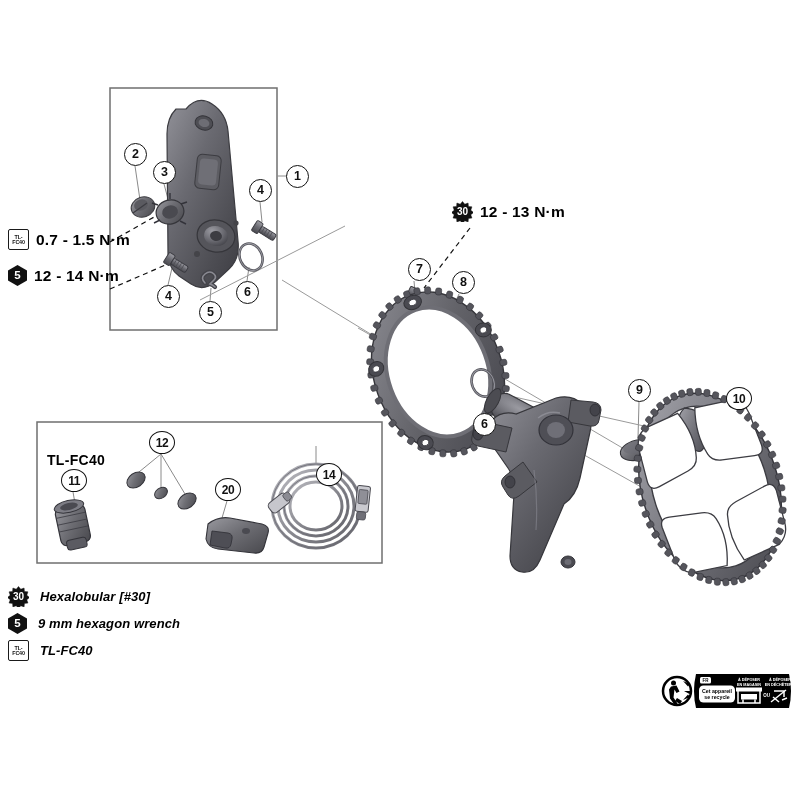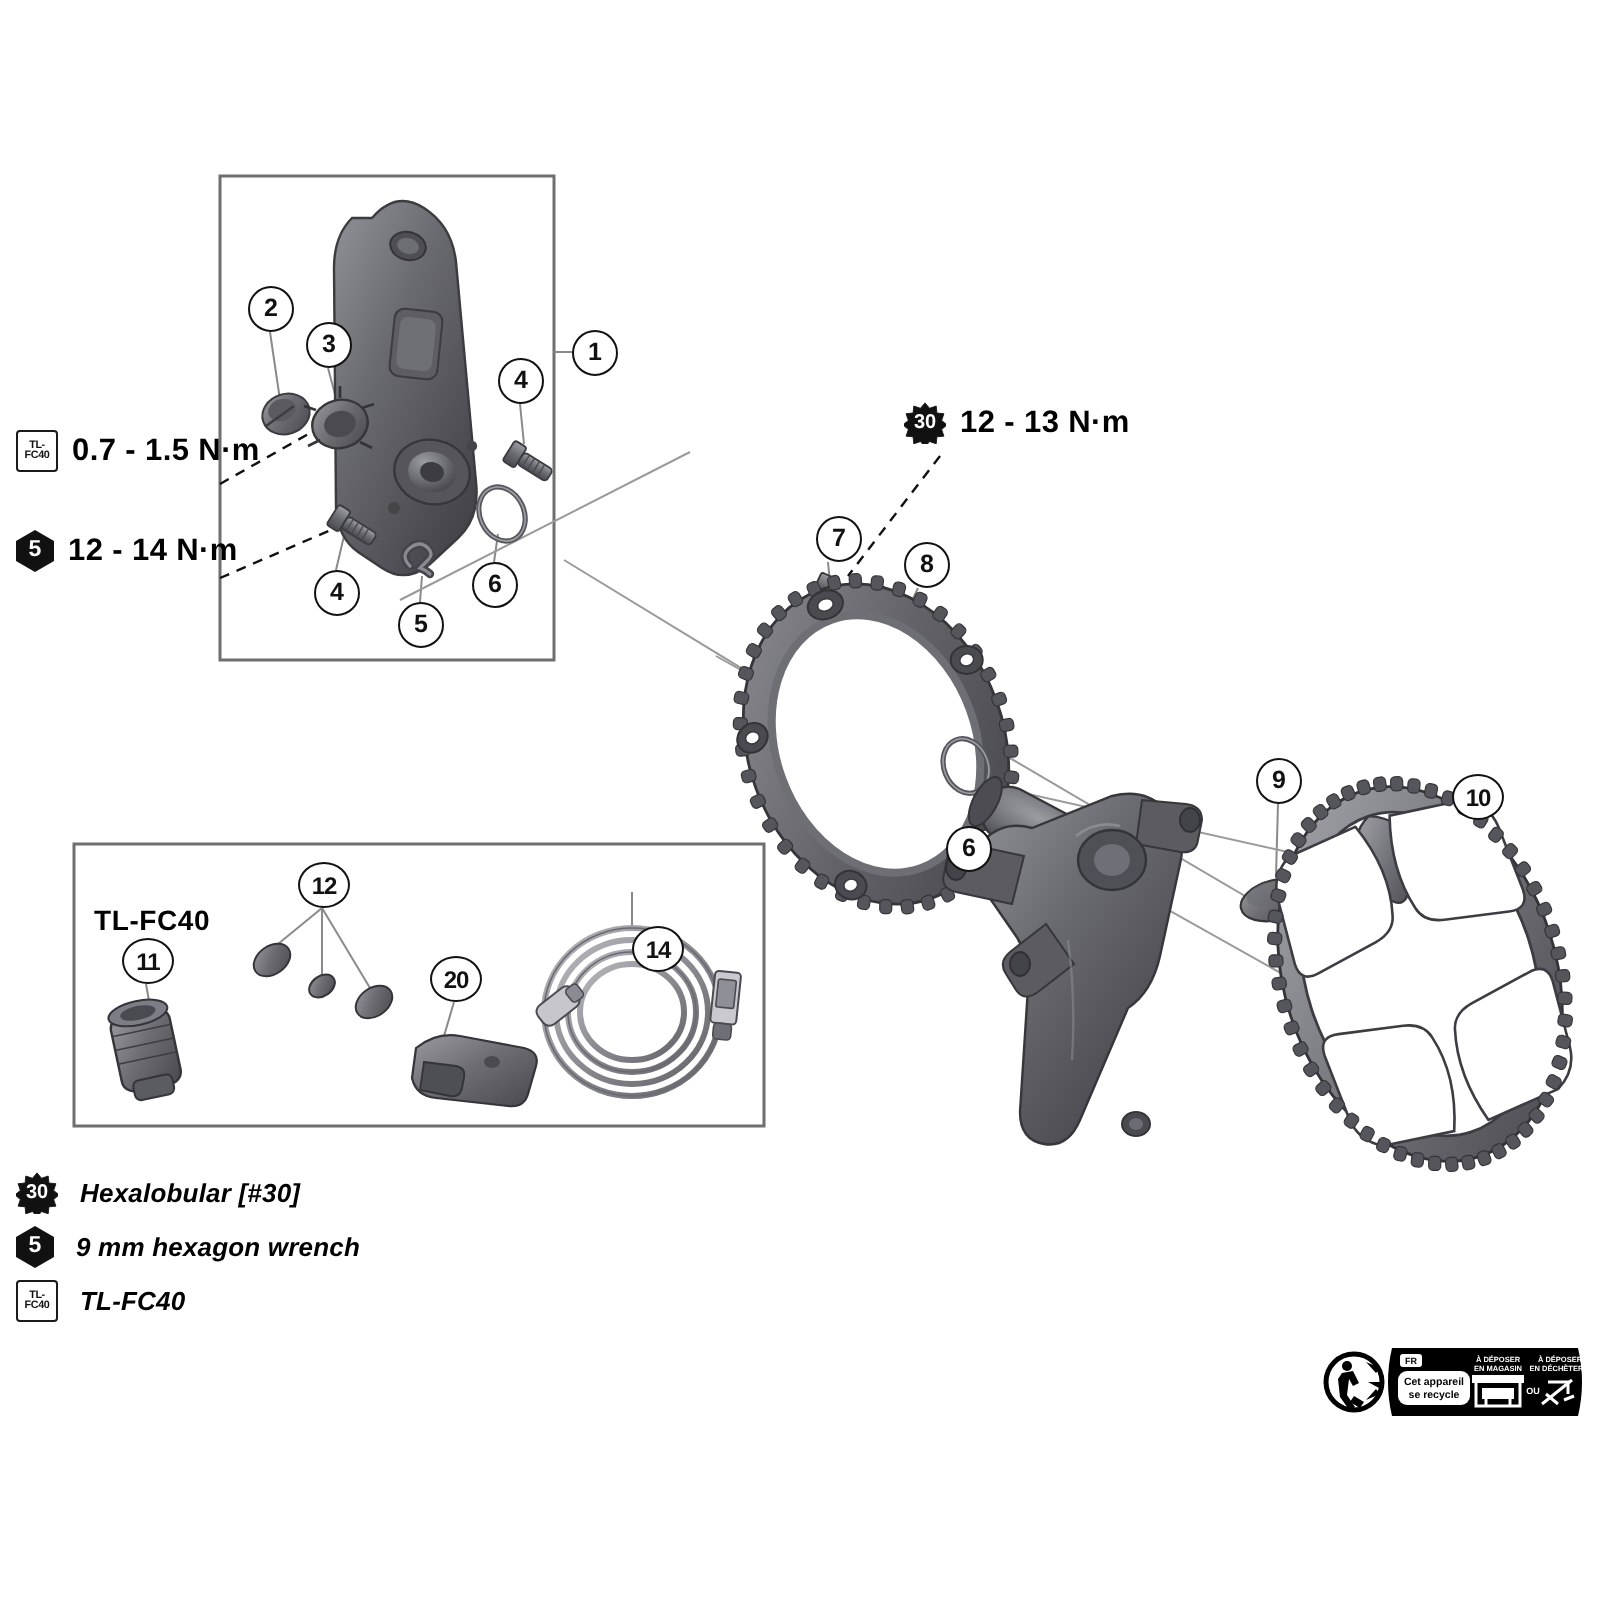--- a/index.html
+++ b/index.html
@@ -465,21 +465,21 @@
         <rect x="358" y="512" width="9" height="8" rx="2" fill="#6f6f77" stroke="#4a4a51" stroke-width=".8"></rect>
       </g>
 
       <g transform="rotate(-38 279 503)">
         <rect x="268" y="497" width="22" height="12" rx="4" fill="#c6c6cc" stroke="#4a4a51" stroke-width="1"></rect>
         <rect x="286" y="499" width="7" height="8" rx="2" fill="#8b8b93" stroke="#4a4a51" stroke-width=".8"></rect>
       </g>
     </g>
   </svg>
 
-  <div class="spec" style="left:8px;top:215px;">
+  <div class="spec" style="left:8px;top:229px;">
     <div class="ic-tlfc40">
         <i>TL-</i>
         <i>FC40</i>
       </div>
     <div class="spec-text">0.7 - 1.5 N·m</div>
   </div>
 
   <div class="spec" style="left:8px;top:265px;">
     <div class="ic-hex5">
       <span>5</span>

